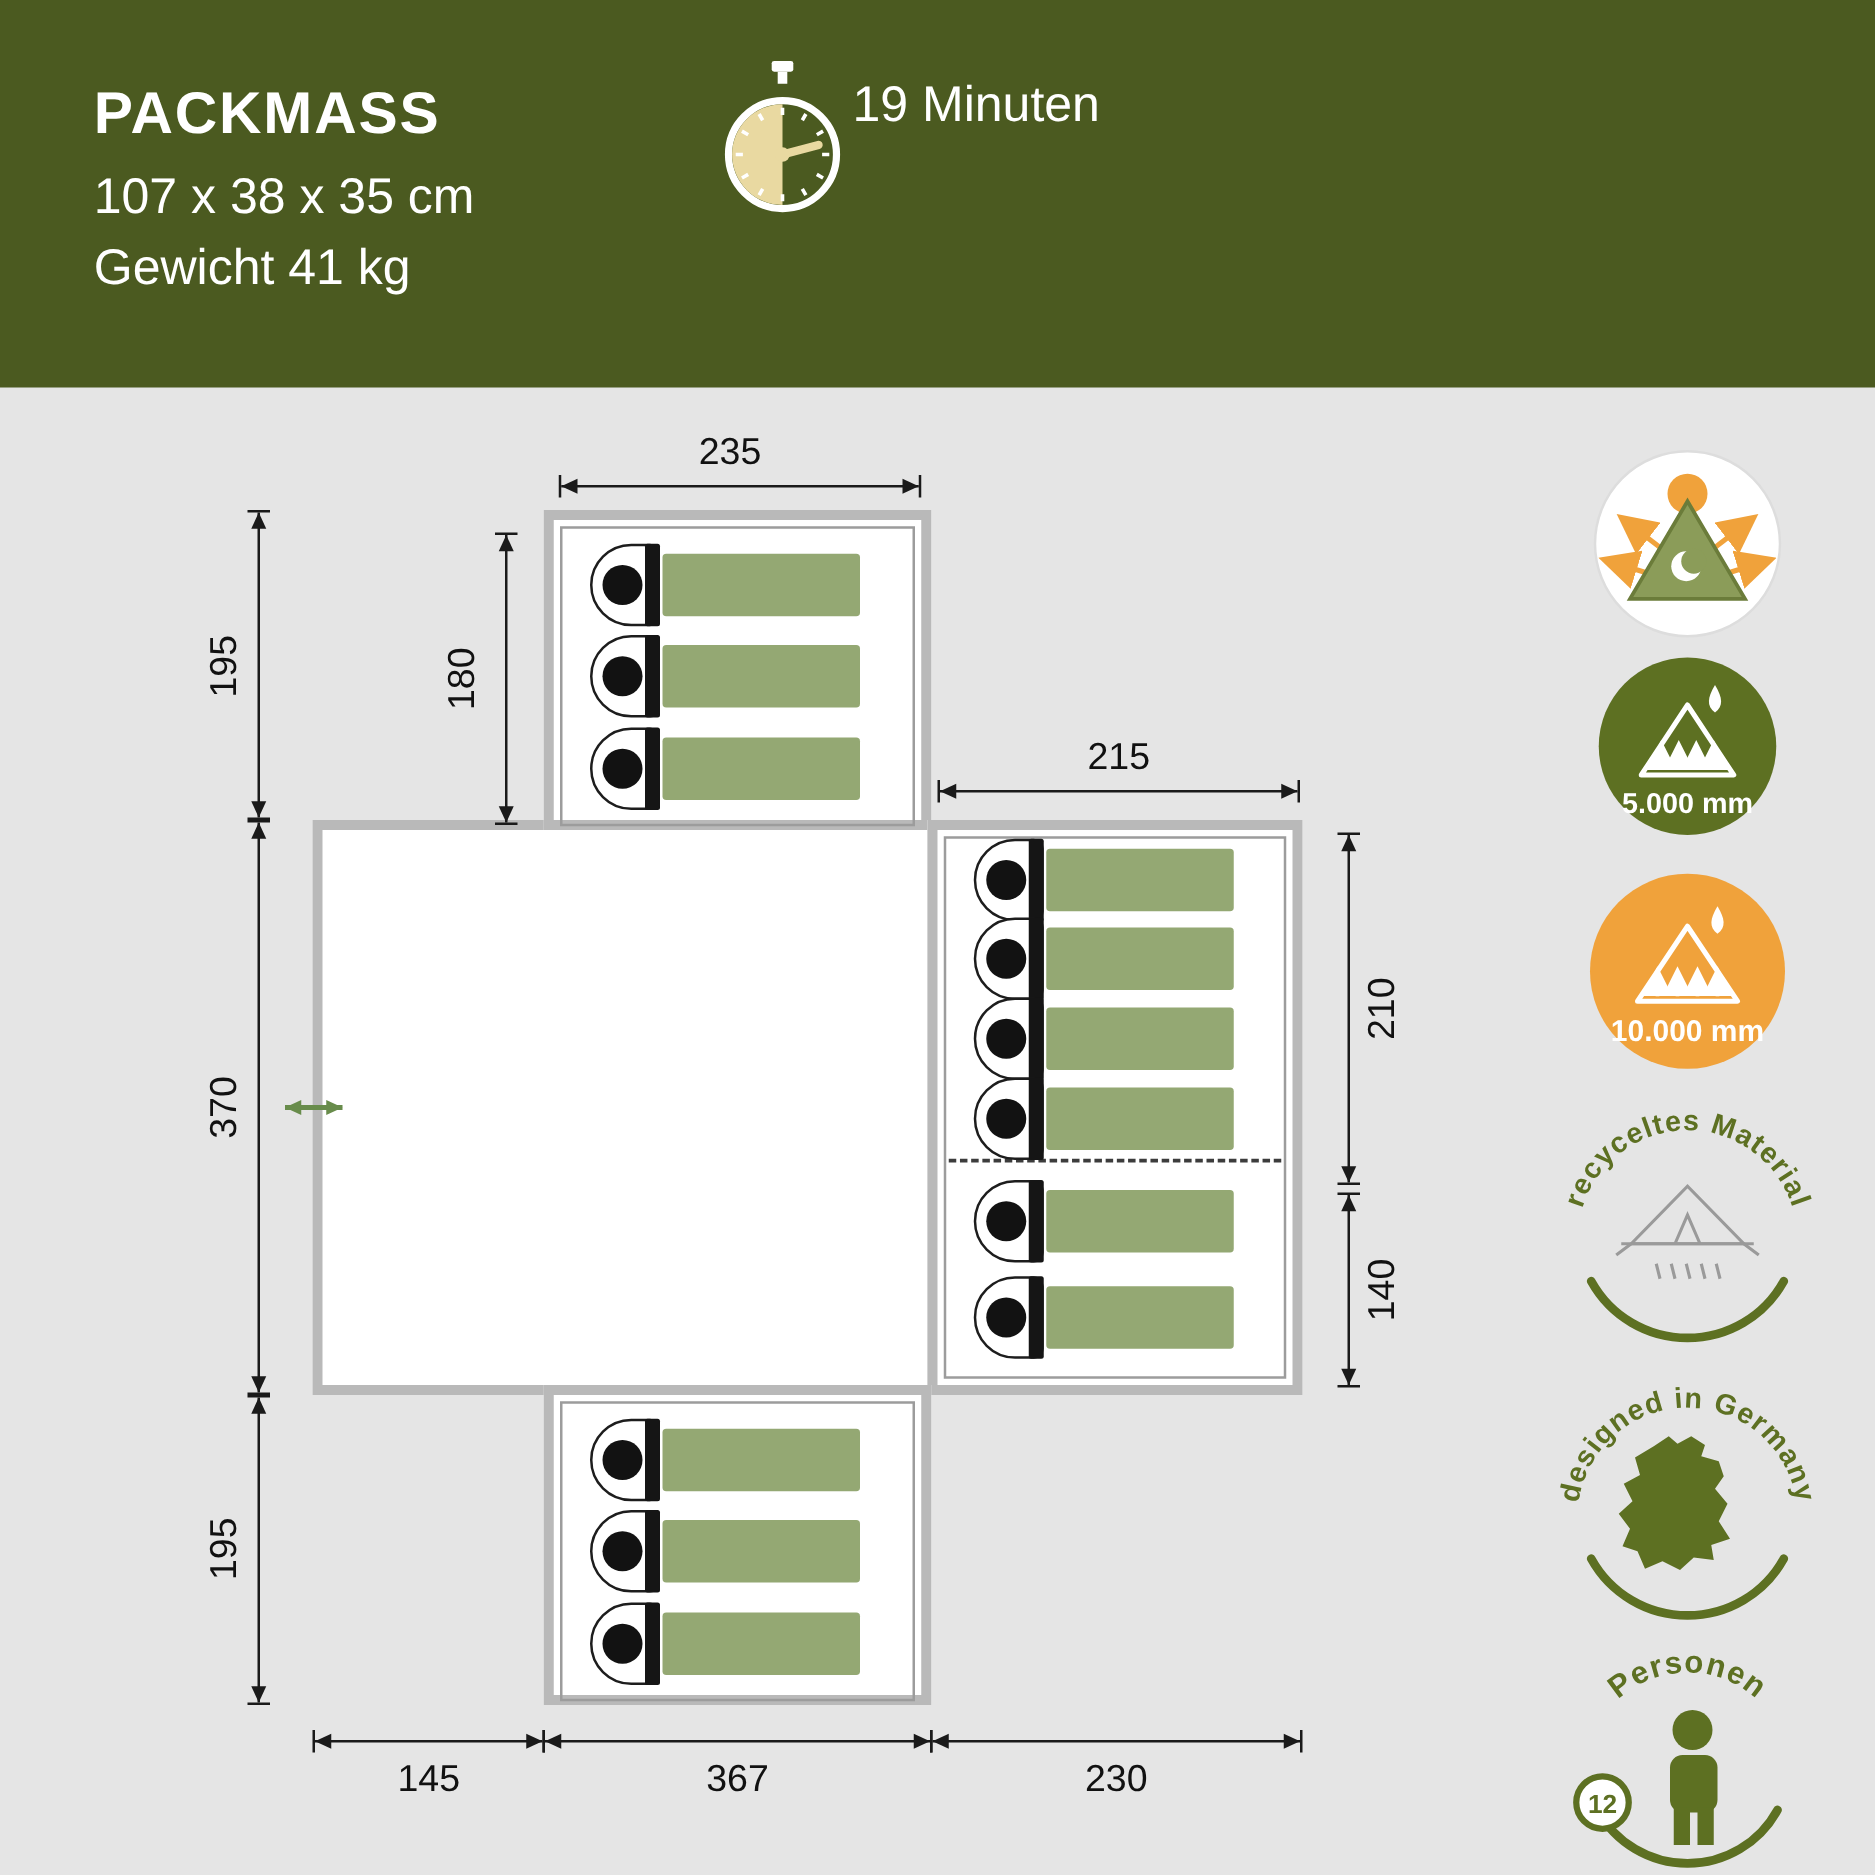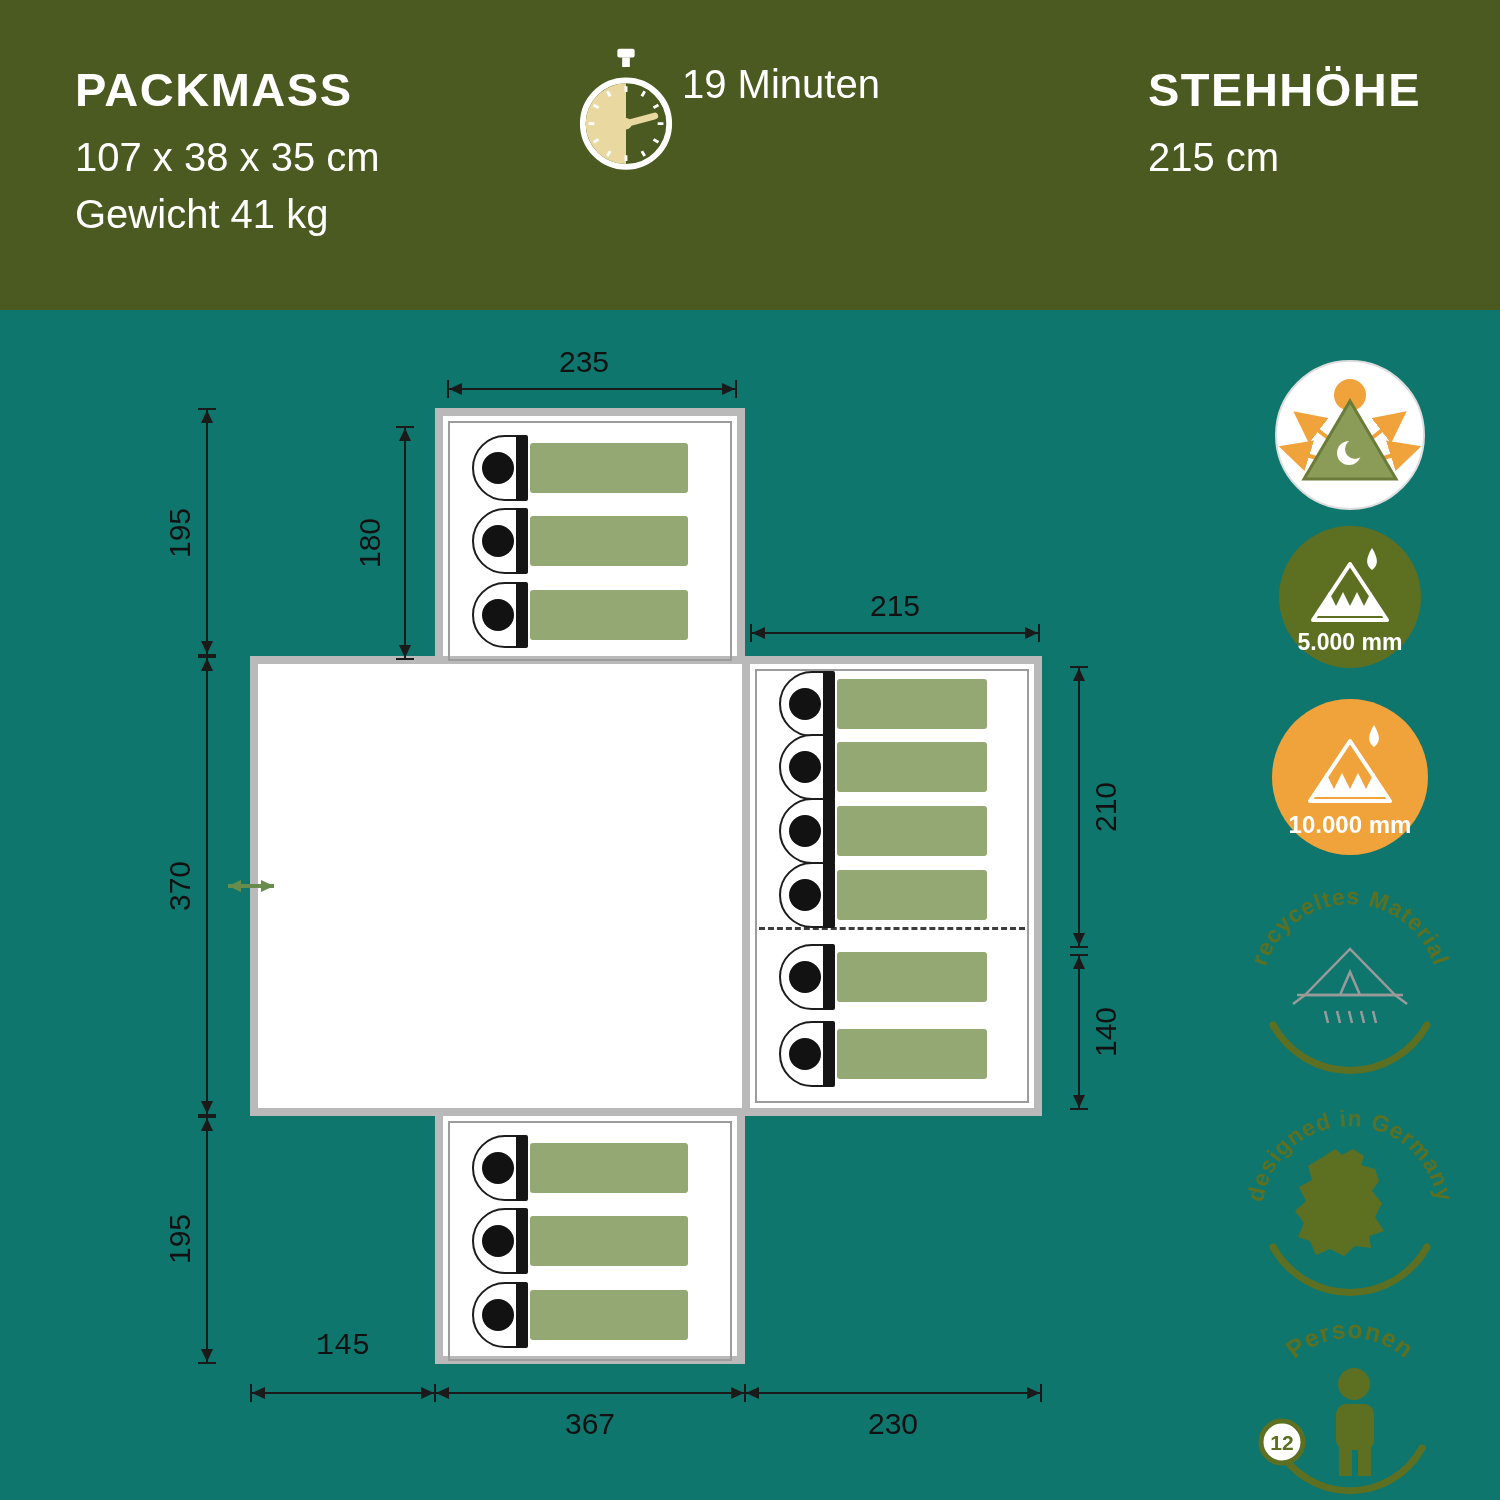--- a/index.html
+++ b/index.html
@@ -1,16 +1,16 @@
 <!DOCTYPE html>
 <html><head>
 <meta charset="utf-8">
 <style>
   html,body{margin:0;padding:0;background:#fff;}
-  .page{position:relative;width:1500px;height:1500px;background:#0f766e;overflow:hidden;
+  .page{position:relative;width:1500px;height:1500px;background:#e5e5e5;overflow:hidden;
         font-family:"Liberation Sans","DejaVu Sans",sans-serif;}
 
   
   .banner{position:absolute;left:0;top:0;width:1500px;height:310px;background:#4b5a20;}
   .spec{position:absolute;color:#fff;}
   .spec h2{margin:0 0 18px 0;font-size:47px;font-weight:800;letter-spacing:1.5px;color:#fff;}
   .spec p{margin:0 0 12px 0;font-size:40px;font-weight:400;color:#fff;}
   #spec-pack{left:75px;top:62px;}
   #spec-time{left:682px;top:62px;}
   #spec-height{left:1148px;top:62px;}
@@ -99,24 +99,20 @@
         M33.5,106.6 L30.5,111.8 M21.4,94.5 L16.2,97.5 M17,78 L11,78 M21.4,61.5 L16.2,58.5
         M33.5,49.4 L30.5,44.2 M50,45 L50,39 M66.5,49.4 L69.5,44.2 M78.6,61.5 L83.8,58.5"></path>
       <line x1="50" y1="78" x2="80" y2="70" stroke="#e9d9a1" stroke-width="7" stroke-linecap="round"></line>
       <circle cx="50" cy="78" r="6" fill="#e9d9a1"></circle>
     </svg>
 
     <div class="spec" id="spec-time">
       <p>19 Minuten</p>
     </div>
 
-    <div class="spec" id="spec-height">
-      <h2>STEHHÖHE</h2>
-      <p>215 cm</p>
-    </div>
   </header>
 
   <main>
 
     <div class="hall"></div>
 
     <div class="cabin" id="cab-top">
       <div class="cabin-inner bags">
           <div class="bag">
             <span class="hood">
@@ -255,21 +251,21 @@
     <div class="dimv" style="left:1078px;top:956px;height:152px;">
         <i class="t1"></i>
         <i class="t2"></i>
       </div>
     <div class="dimlabel vert" style="left:1106px;top:1032px;">140</div>
 
     <div class="dimh" style="left:252px;top:1392px;width:182px;">
         <i class="t1"></i>
         <i class="t2"></i>
       </div>
-    <div class="dimlabel" style="left:343px;top:1346px;font-family:Liberation Mono, monospace;">145</div>
+    <div class="dimlabel" style="left:343px;top:1424px;">145</div>
 
     <div class="dimh" style="left:436px;top:1392px;width:308px;">
         <i class="t1"></i>
         <i class="t2"></i>
       </div>
     <div class="dimlabel" style="left:590px;top:1424px;">367</div>
 
     <div class="dimh" style="left:746px;top:1392px;width:294px;">
         <i class="t1"></i>
         <i class="t2"></i>

